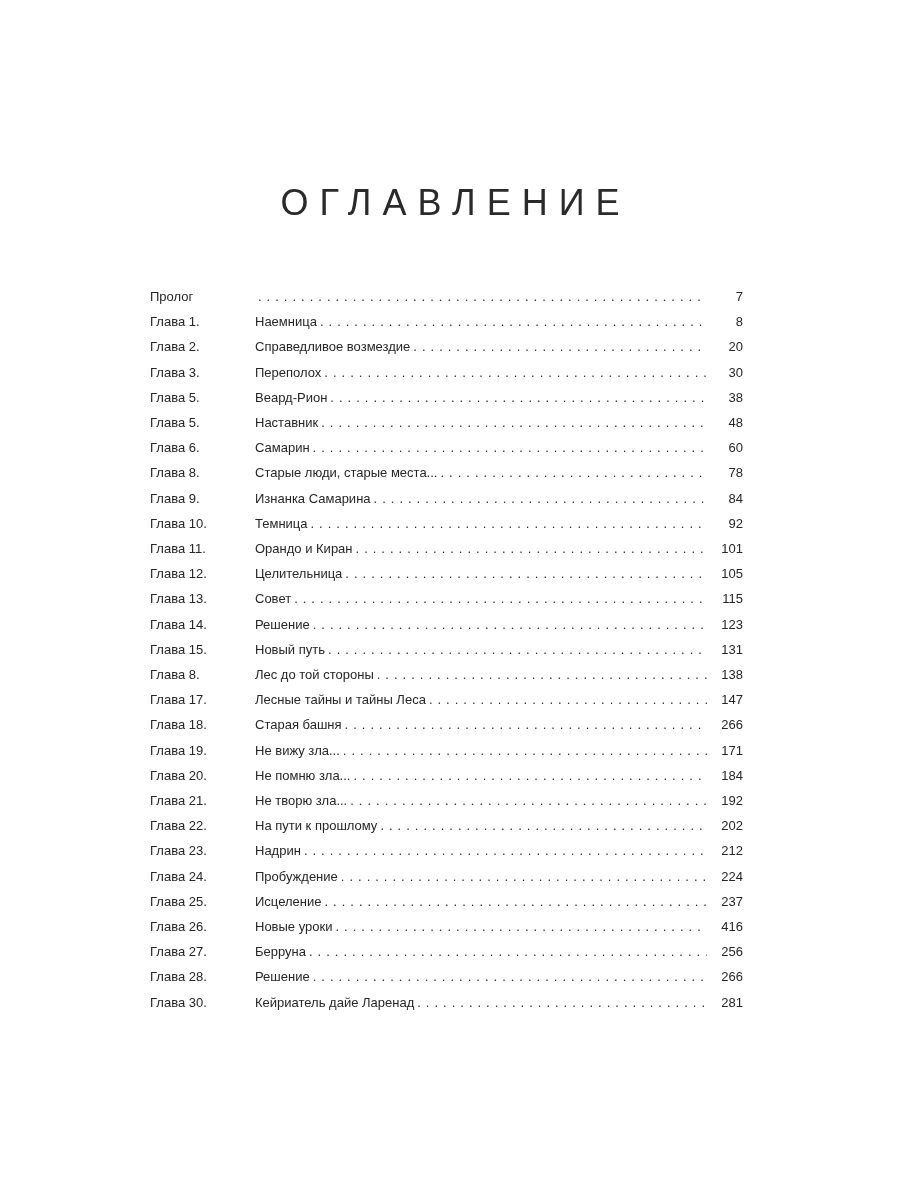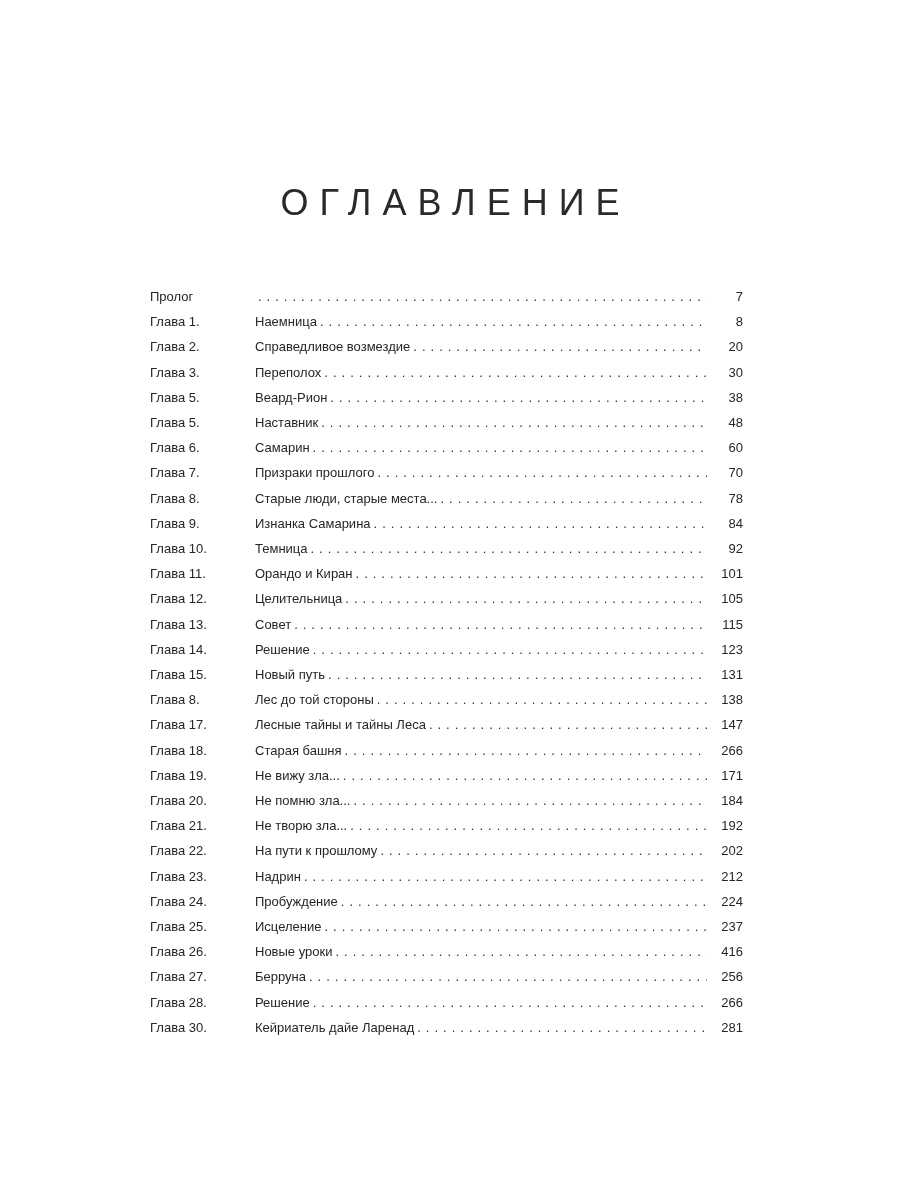--- a/index.html
+++ b/index.html
@@ -113,26 +113,20 @@
     <span class="entry-page">48</span>
   </div>
 
   <div class="toc-row">
     <span class="entry-label">Глава 6.</span>
     <span class="entry-title">Самарин</span>
     <span class="leader"></span>
     <span class="entry-page">60</span>
   </div>
 
-  <div class="toc-row">
-    <span class="entry-label">Глава 7.</span>
-    <span class="entry-title">Призраки прошлого</span>
-    <span class="leader"></span>
-    <span class="entry-page">70</span>
-  </div>
 
   <div class="toc-row">
     <span class="entry-label">Глава 8.</span>
     <span class="entry-title">Старые люди, старые места...</span>
     <span class="leader"></span>
     <span class="entry-page">78</span>
   </div>
 
   <div class="toc-row">
     <span class="entry-label">Глава 9.</span>

